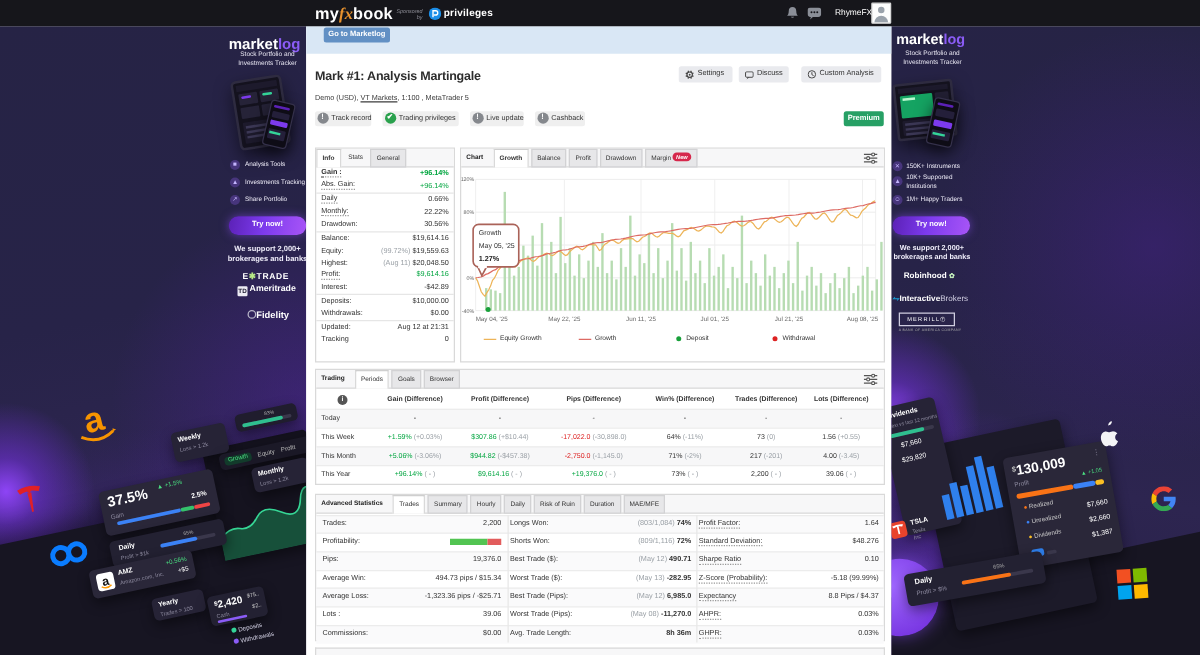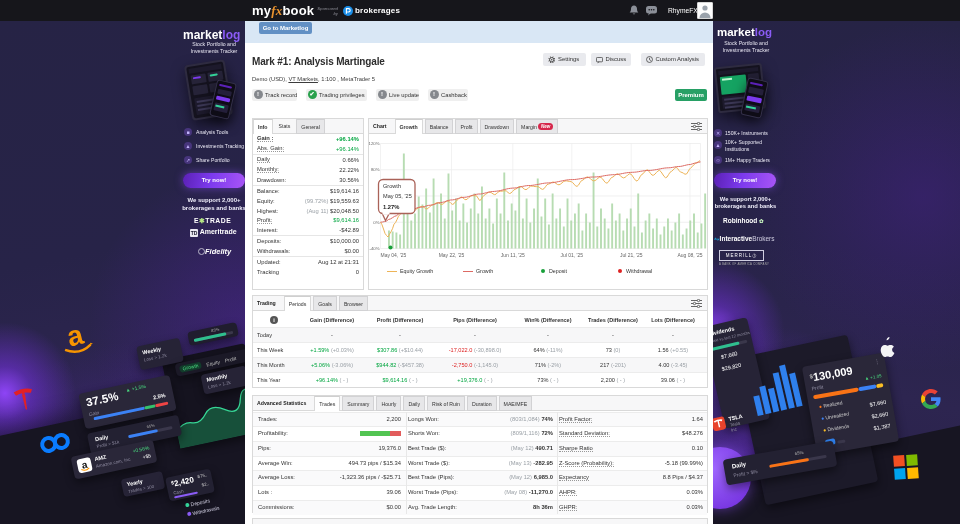--- a/index.html
+++ b/index.html
@@ -52,21 +52,21 @@
 
 </head><body>
 
 <div class="hdr">
  <div class="abs" style="left:252px;top:3px;font-size:13px;font-weight:bold;color:#fff;letter-spacing:.2px">my<span style="color:#e8922e;font-style:italic;font-family:'Liberation Serif',serif">fx</span>book</div>
  <div class="abs" style="left:314px;top:5.5px;width:24px;font-size:4.3px;color:#8d8d96;font-style:italic;text-align:right;line-height:1.2">Sponsored<br>by</div>
  <svg class="abs" style="left:343px;top:5.5px" width="10" height="10" viewBox="0 0 10 10">
       <circle cx="5" cy="5" r="5" fill="#1b8ee8"></circle>
       <path d="M3.4 7.8 V2.6 h2.1 a1.7 1.7 0 0 1 0 3.4 h-1.4" stroke="#fff" stroke-width="1.1" fill="none"></path>
     </svg>
- <div class="abs" style="left:355px;top:5.5px;font-size:8px;letter-spacing:.2px;font-weight:bold;color:#fff">brokerages</div>
+ <div class="abs" style="left:355px;top:5.5px;font-size:8px;letter-spacing:.2px;font-weight:bold;color:#fff">privileges</div>
  <svg class="abs" style="left:629px;top:5px" width="10" height="11" viewBox="0 0 10 11">
       <path d="M5 0.5 c-1.8 0-3 1.3-3 3.2 0 2.2-.7 3.2-1.4 3.9 h8.8 c-.7-.7-1.4-1.7-1.4-3.9 0-1.9-1.2-3.2-3-3.2z" fill="#8b8f98"></path>
       <path d="M3.7 8.4 a1.4 1.4 0 0 0 2.6 0z" fill="#8b8f98"></path>
     </svg>
  <svg class="abs" style="left:646px;top:6px" width="11" height="10" viewBox="0 0 11 10">
       <rect x="0" y="0" width="11" height="7.5" rx="2.5" fill="#8b8f98"></rect>
       <path d="M3 7 l-1 2.5 3-2.5z" fill="#8b8f98"></path>
       <circle cx="3.2" cy="3.7" r=".8" fill="#16161b"></circle>
       <circle cx="5.5" cy="3.7" r=".8" fill="#16161b"></circle>
       <circle cx="7.8" cy="3.7" r=".8" fill="#16161b"></circle>
@@ -475,21 +475,21 @@
  <div class="fic" style="left:184px;top:107px">■</div>
     <div class="feat" style="left:196px;top:108px">Analysis Tools</div>
  <div class="fic" style="left:184px;top:121px">▲</div>
     <div class="feat" style="left:196px;top:122px">Investments Tracking</div>
  <div class="fic" style="left:184px;top:135px">↗</div>
     <div class="feat" style="left:196px;top:136px">Share Portfolio</div>
  <div class="tryb" style="left:183px;top:151.5px">Try now!</div>
  <div class="wsup" style="left:174px;top:174.5px;width:80px">We support 2,000+<br>brokerages and banks</div>
  <div class="blogo" style="left:194px;top:196px;font-size:6.8px;font-weight:bold;letter-spacing:.5px">E<span style="color:#b8e986">✱</span>TRADE</div>
  <div class="blogo" style="left:190px;top:207px;font-size:7px;font-weight:bold"><span style="display:inline-block;background:#ecebf3;width:8px;height:8px;border-radius:1px;color:#16142a;font-size:5px;text-align:center;line-height:8px;vertical-align:-1px">TD</span> Ameritrade</div>
- <div class="blogo" style="left:198px;top:225.5px;font-size:7.5px;font-weight:bold;font-style:italic"><span style="display:inline-block;width:7px;height:7px;border:1.6px solid #b9b7c9;border-radius:50%;vertical-align:-1px"></span>Fidelity</div>
+ <div class="blogo" style="left:198px;top:225.5px;font-size:7.5px;font-weight:bold;"><span style="display:inline-block;width:7px;height:7px;border:1.6px solid #b9b7c9;border-radius:50%;vertical-align:-1px"></span>Fidelity</div>
 
  <div class="abs" style="left:-60px;top:395px;width:330px;height:220px;background:#171522;transform:rotate(-12deg);box-shadow:0 -6px 20px rgba(0,0,0,.4)"></div>
 
  <div class="card" style="left:170px;top:330px;width:85px;height:90px;transform:rotate(-12deg);background:#15131f">
    <svg width="85" height="90" viewBox="0 0 85 90">
         <path d="M0 72 q9 -8 17 -5 t15 -6 20 0 17 -7 16 -3 L85 90 0 90z" fill="#17503a"></path>
         <path d="M0 72 q9 -8 17 -5 t15 -6 20 0 17 -7 16 -3" stroke="#36d695" stroke-width="1.3" fill="none"></path>
       </svg>
  </div>
 

